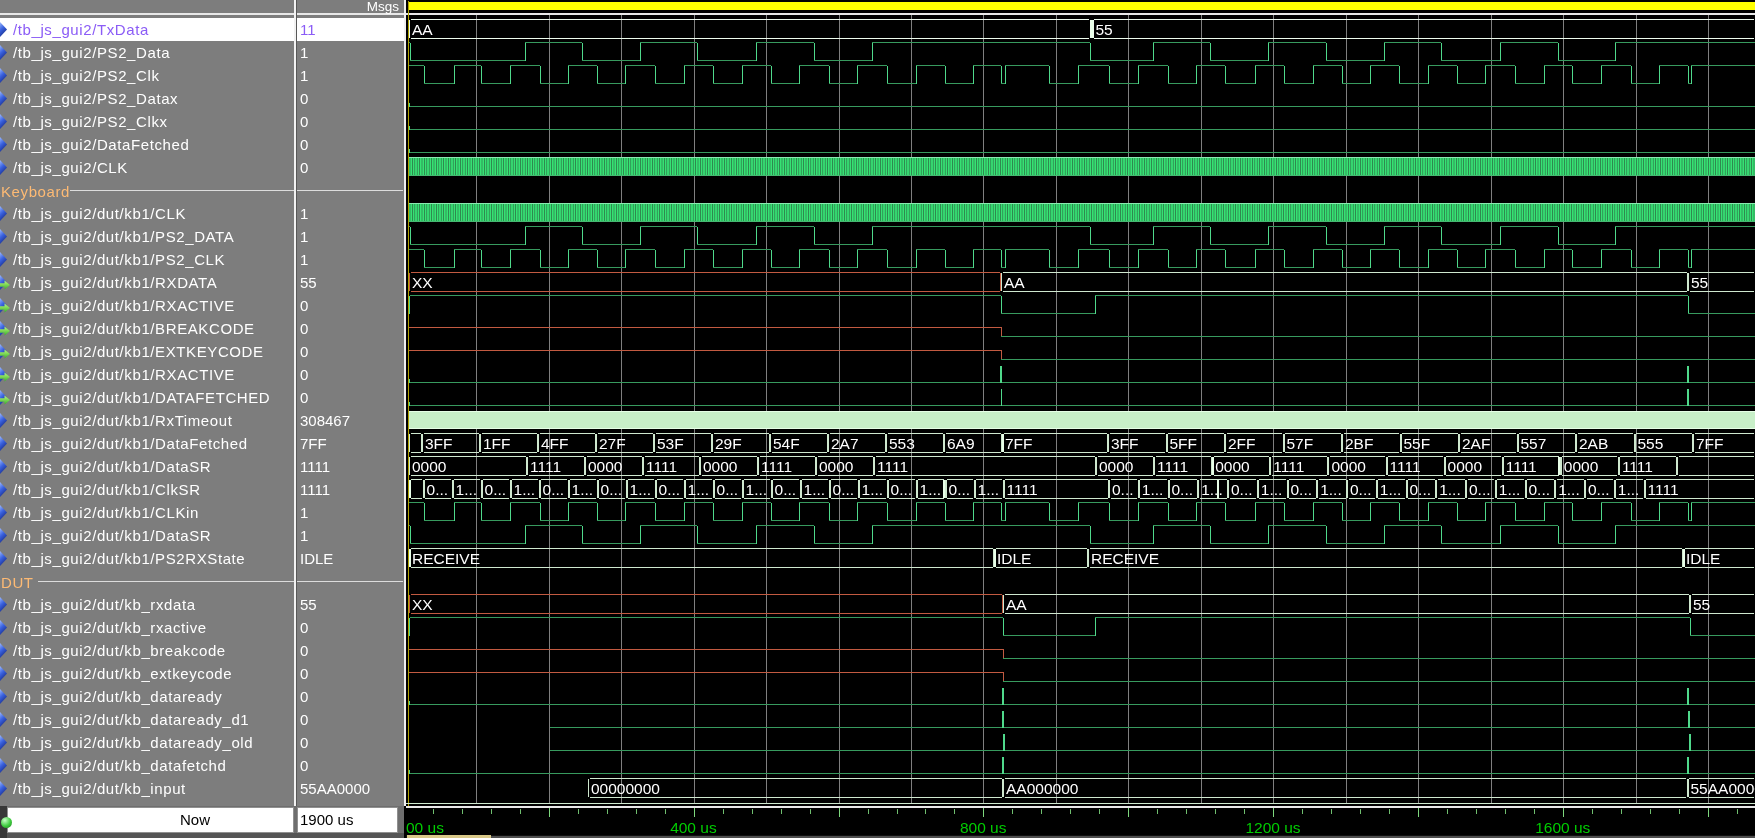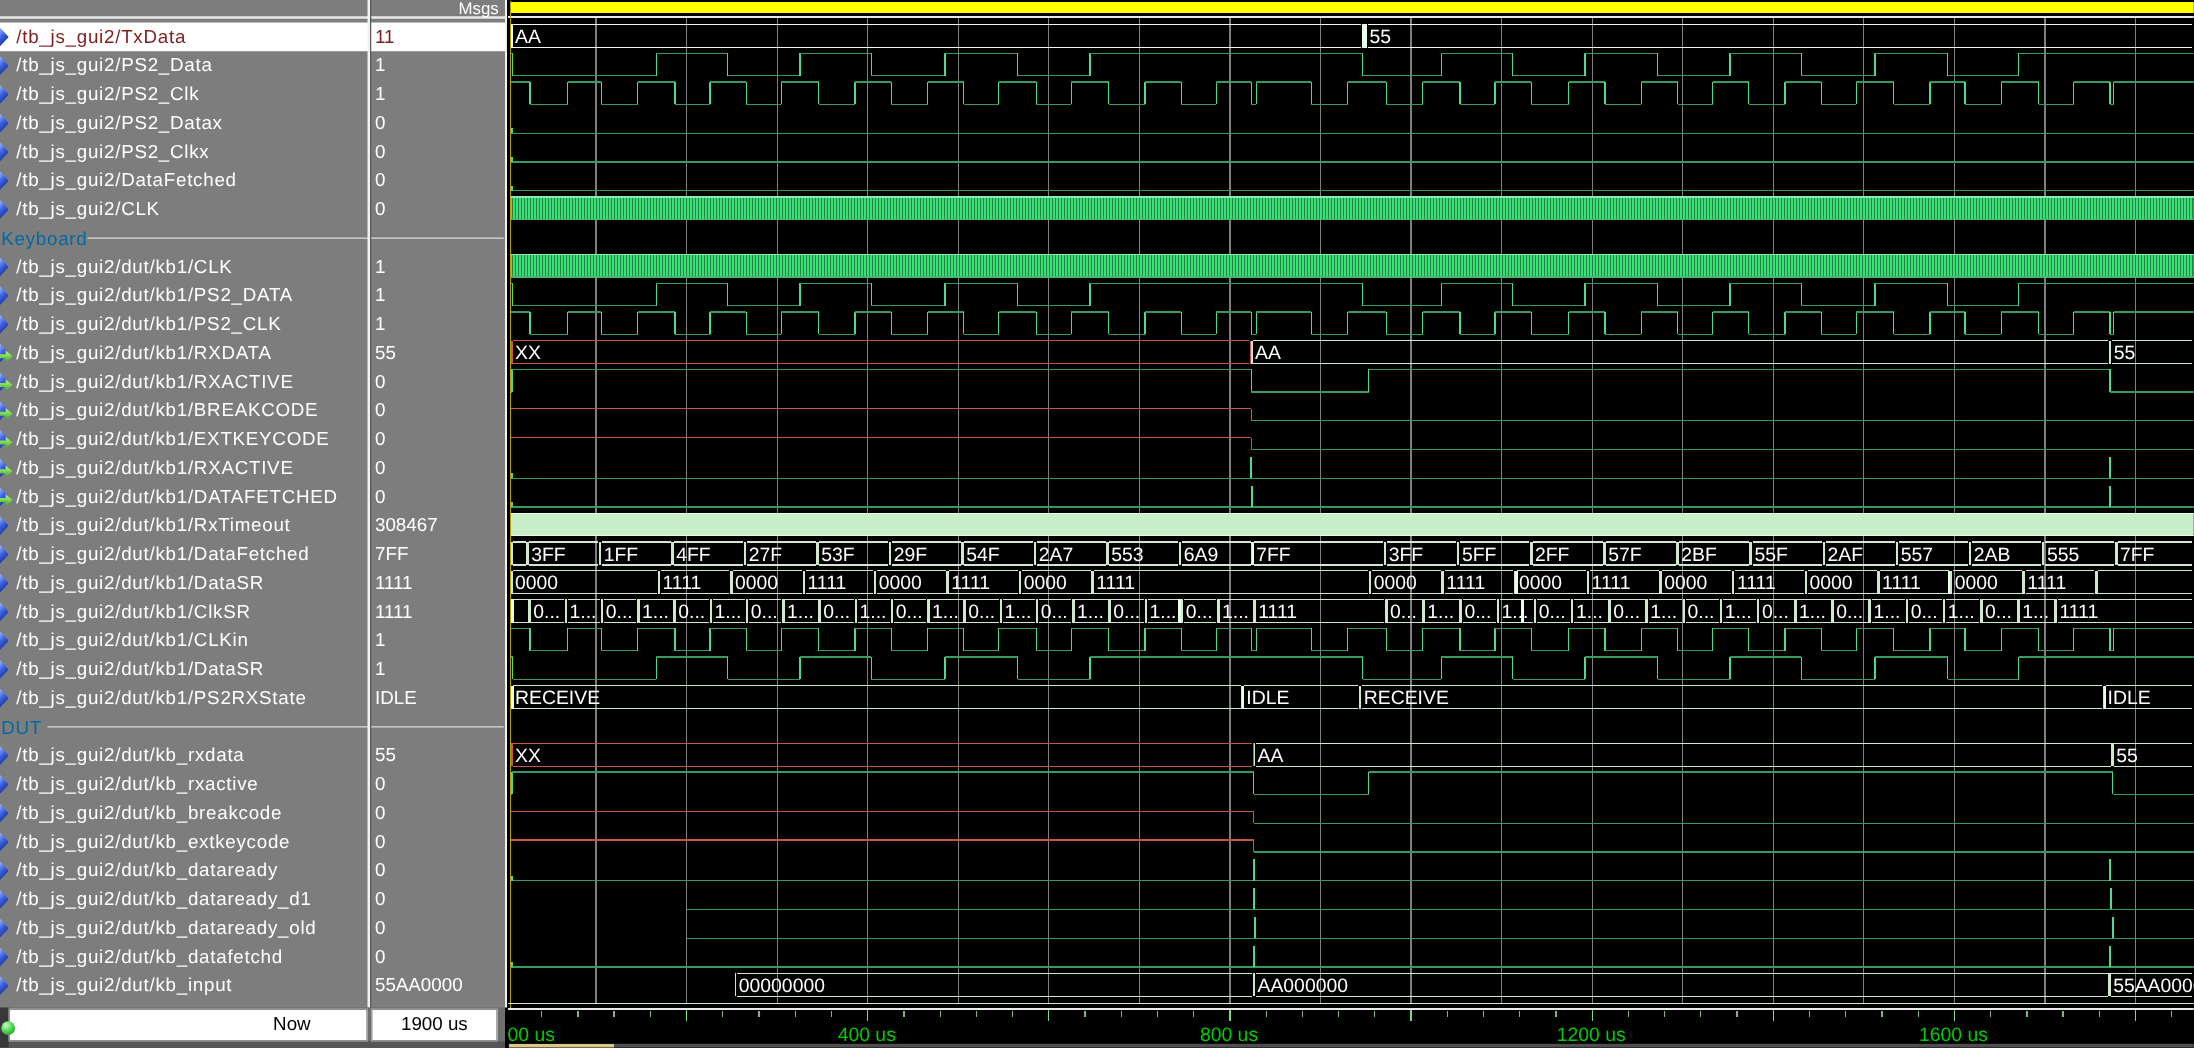--- a/index.html
+++ b/index.html
@@ -1,26 +1,26 @@
 <!DOCTYPE html>
 <html><head><meta charset="utf-8"><style>
 *{margin:0;padding:0;box-sizing:border-box}
 html,body{width:1755px;height:838px;background:#000;overflow:hidden;font-family:"Liberation Sans",sans-serif;-webkit-font-smoothing:antialiased}
 .abs{position:absolute}
 .lp{position:absolute;left:0;top:0;width:404px;height:838px;background:#7d7d7d}
 .msgs{left:0;top:-1px;width:399px;text-align:right;font-size:13.5px;color:#fff}
 .row{position:absolute;left:0;width:404px;height:23px;color:#fff;font-size:15px}
-.row.sel{background:#fff;color:#7f1d1d}
+.row.sel{background:#fff;color:#8b5cf6}
 .nm{position:absolute;left:13px;top:3px;white-space:pre;letter-spacing:0.6px}
 .vl{position:absolute;left:300px;top:3px;white-space:pre}
-.gtx{left:1px;color:#0369a1;font-size:15px;letter-spacing:0.6px}
+.gtx{left:1px;color:#fdba74;font-size:15px;letter-spacing:0.6px}
 .ic{position:absolute;left:0;top:4px;width:7px;height:15px;clip-path:polygon(0 0,100% 50%,0 100%);background:linear-gradient(135deg,#9db9fb 0%,#3a62e0 40%,#0e1d70 95%)}
 .ga{position:absolute;left:0;top:8.5px;width:10px;height:11px;clip-path:polygon(0 35%,45% 35%,45% 8%,100% 50%,45% 92%,45% 65%,0 65%);background:linear-gradient(180deg,#c8ff80,#1da31d)}
 .nowbox{top:807px;height:26px;background:#fff;border:1px solid #909090}
-.nowtx{top:811px;font-size:15px;color:#000;text-align:center}
+.nowtx{top:811px;font-size:15px;color:#000;text-align:left}
 .ball{left:1px;top:817px;width:11px;height:11px;border-radius:50%;background:radial-gradient(circle at 35% 30%,#c6ffc6,#3ecc3e 55%,#1d7a1d);}
 svg text{font-family:"Liberation Sans",sans-serif}
 </style></head>
 <body>
 <div class="lp"></div>
 <div class="abs" style="left:0;top:12.5px;width:404px;height:2px;background:#e8e8e8"></div>
 <div class="abs msgs">Msgs</div>
 <div class="row sel" style="top:18.0px">
     <s class="ic"></s>
     <span class="nm">/tb_js_gui2/TxData</span>

